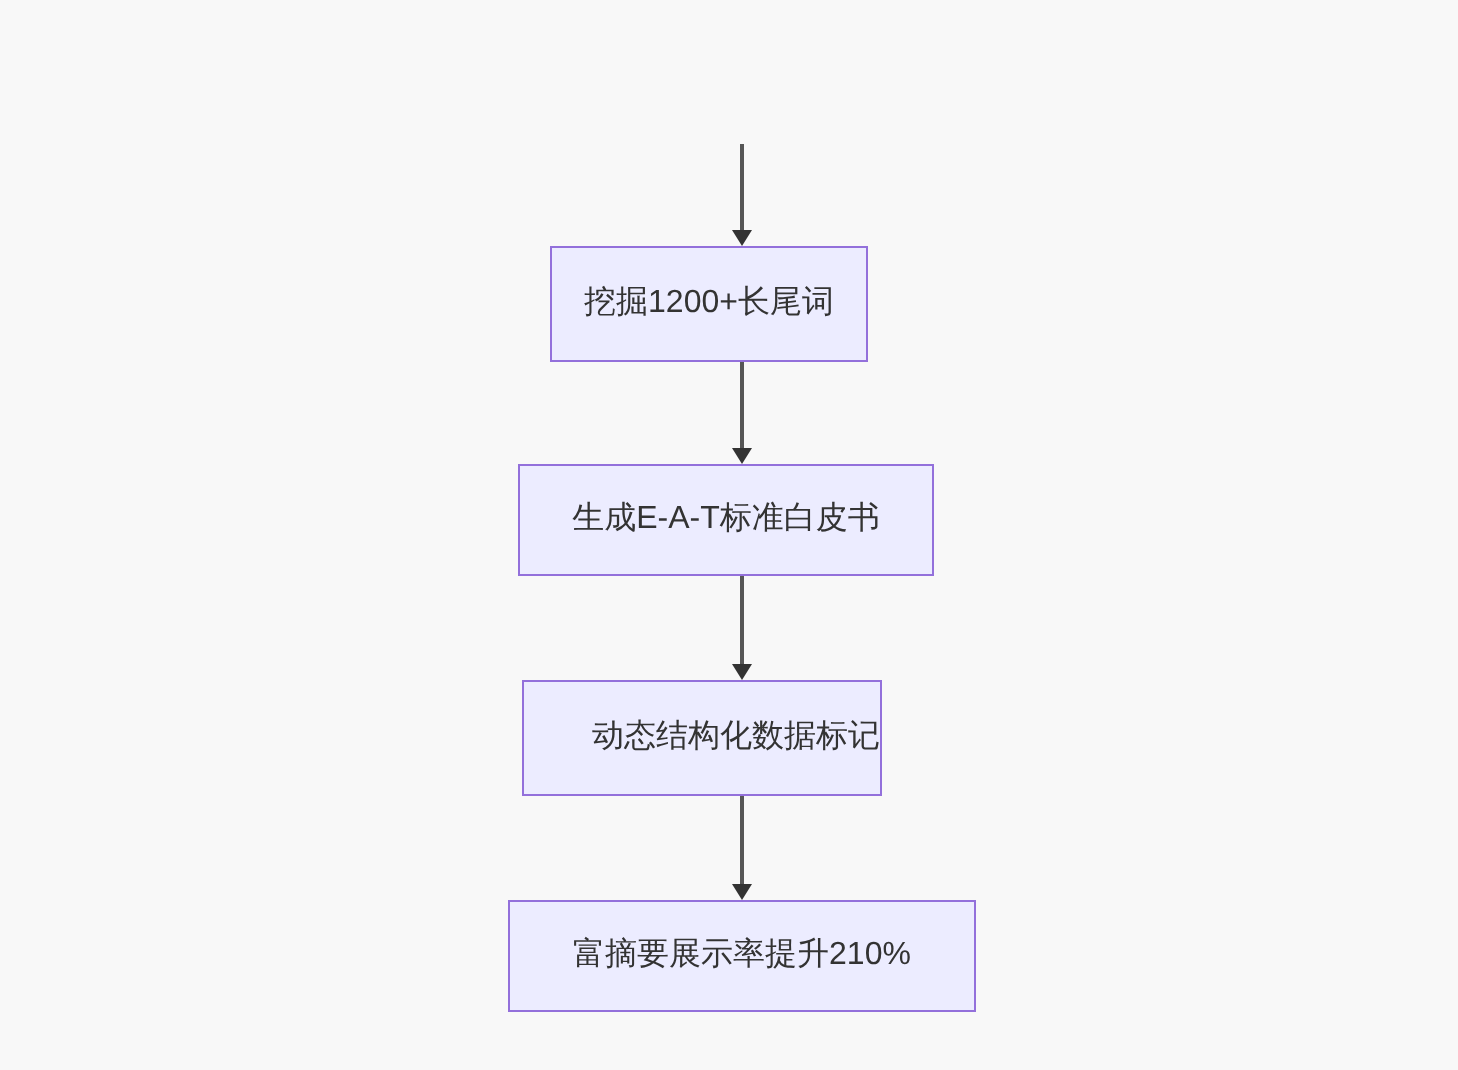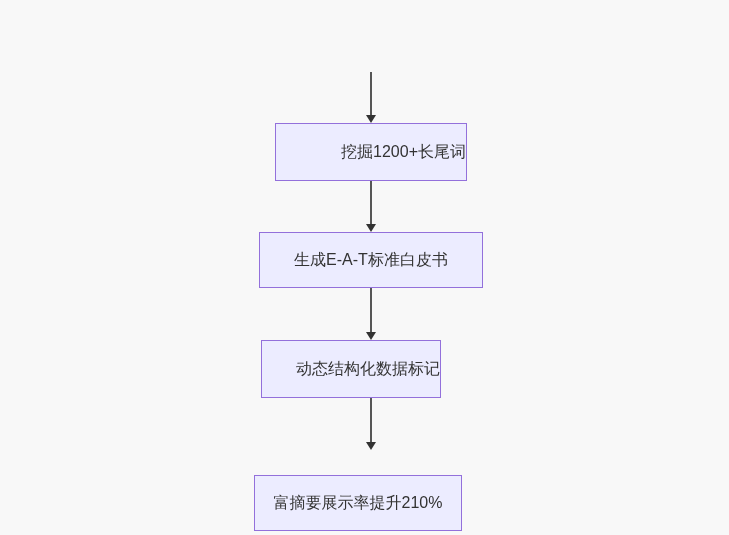--- a/index.html
+++ b/index.html
@@ -29,24 +29,24 @@
   }
   .node-label {
     color: var(--node-text, #333333);
     font-size: 16px;
     line-height: 1.2;
     white-space: nowrap;
     text-align: center;
   }
   
   .node-1 { left: 298px; top: 15px;  width: 145px; height: 57px; }
-  .node-2 { left: 275px; top: 123px; width: 192px; height: 58px; justify-content: flex-end; }
-  .node-3 { left: 259px; top: 232px; width: 224px; height: 56px; }
+  .node-2 { left: 275px; top: 123px; width: 159px; height: 58px; }
+  .node-3 { left: 259px; top: 232px; width: 208px; height: 56px; }
   .node-4 { left: 261px; top: 340px; width: 180px; height: 58px; justify-content: flex-end; }
-  .node-5 { left: 254px; top: 450px; width: 208px; height: 56px; margin-top: 25px; }
+  .node-5 { left: 254px; top: 450px; width: 234px; height: 56px; }
 
   .edge {
     position: absolute;
     left: 366px;  
     width: 10px;
   }
   .edge-1 { top: 72px;  height: 51px; }
   .edge-2 { top: 181px; height: 51px; }
   .edge-3 { top: 288px; height: 52px; }
   .edge-4 { top: 398px; height: 52px; }

